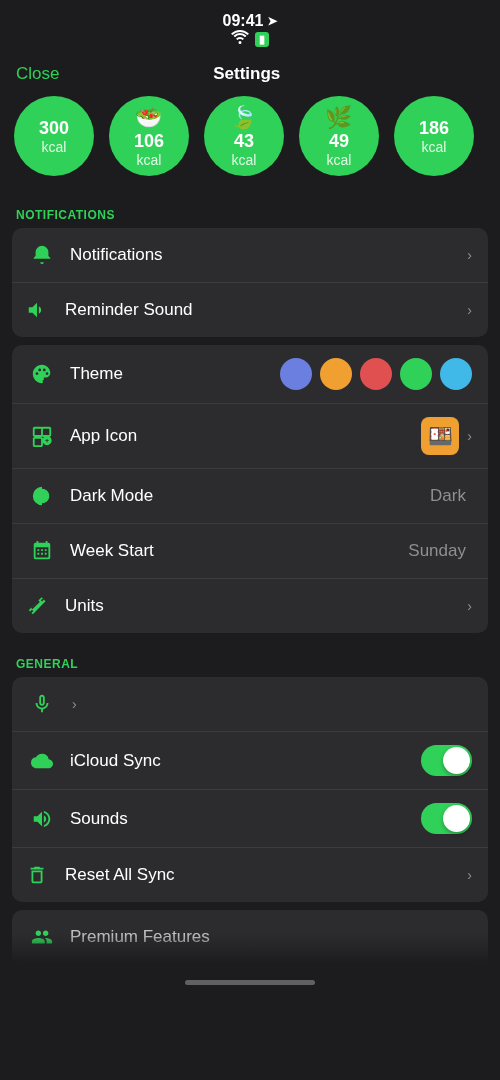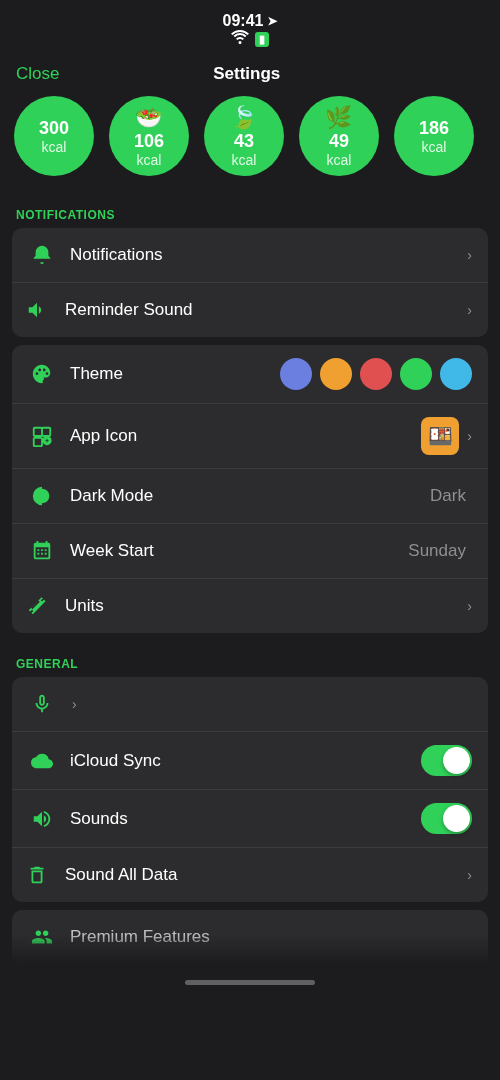--- a/index.html
+++ b/index.html
@@ -435,21 +435,21 @@
         <div class="toggle"></div>
       </div>
     </div>
 
     <div class="setting-row">
       <div class="row-icon">
         <svg viewBox="0 0 24 24" xmlns="http://www.w3.org/2000/svg">
           <path d="M6 19c0 1.1.9 2 2 2h8c1.1 0 2-.9 2-2V7H6v12zM8 9h8v10H8V9zm7.5-5l-1-1h-5l-1 1H5v2h14V4z"></path>
         </svg>
       </div>
-      <span class="row-label">Sound All Data</span>
+      <span class="row-label">Reset All Sync</span>
       <div class="row-right">
         <span class="row-chevron">›</span>
       </div>
     </div>
   </div>
 </div>
 
 <div class="section">
   <div class="section-body" style="position:relative;overflow:hidden;">
     <div class="premium-row">

